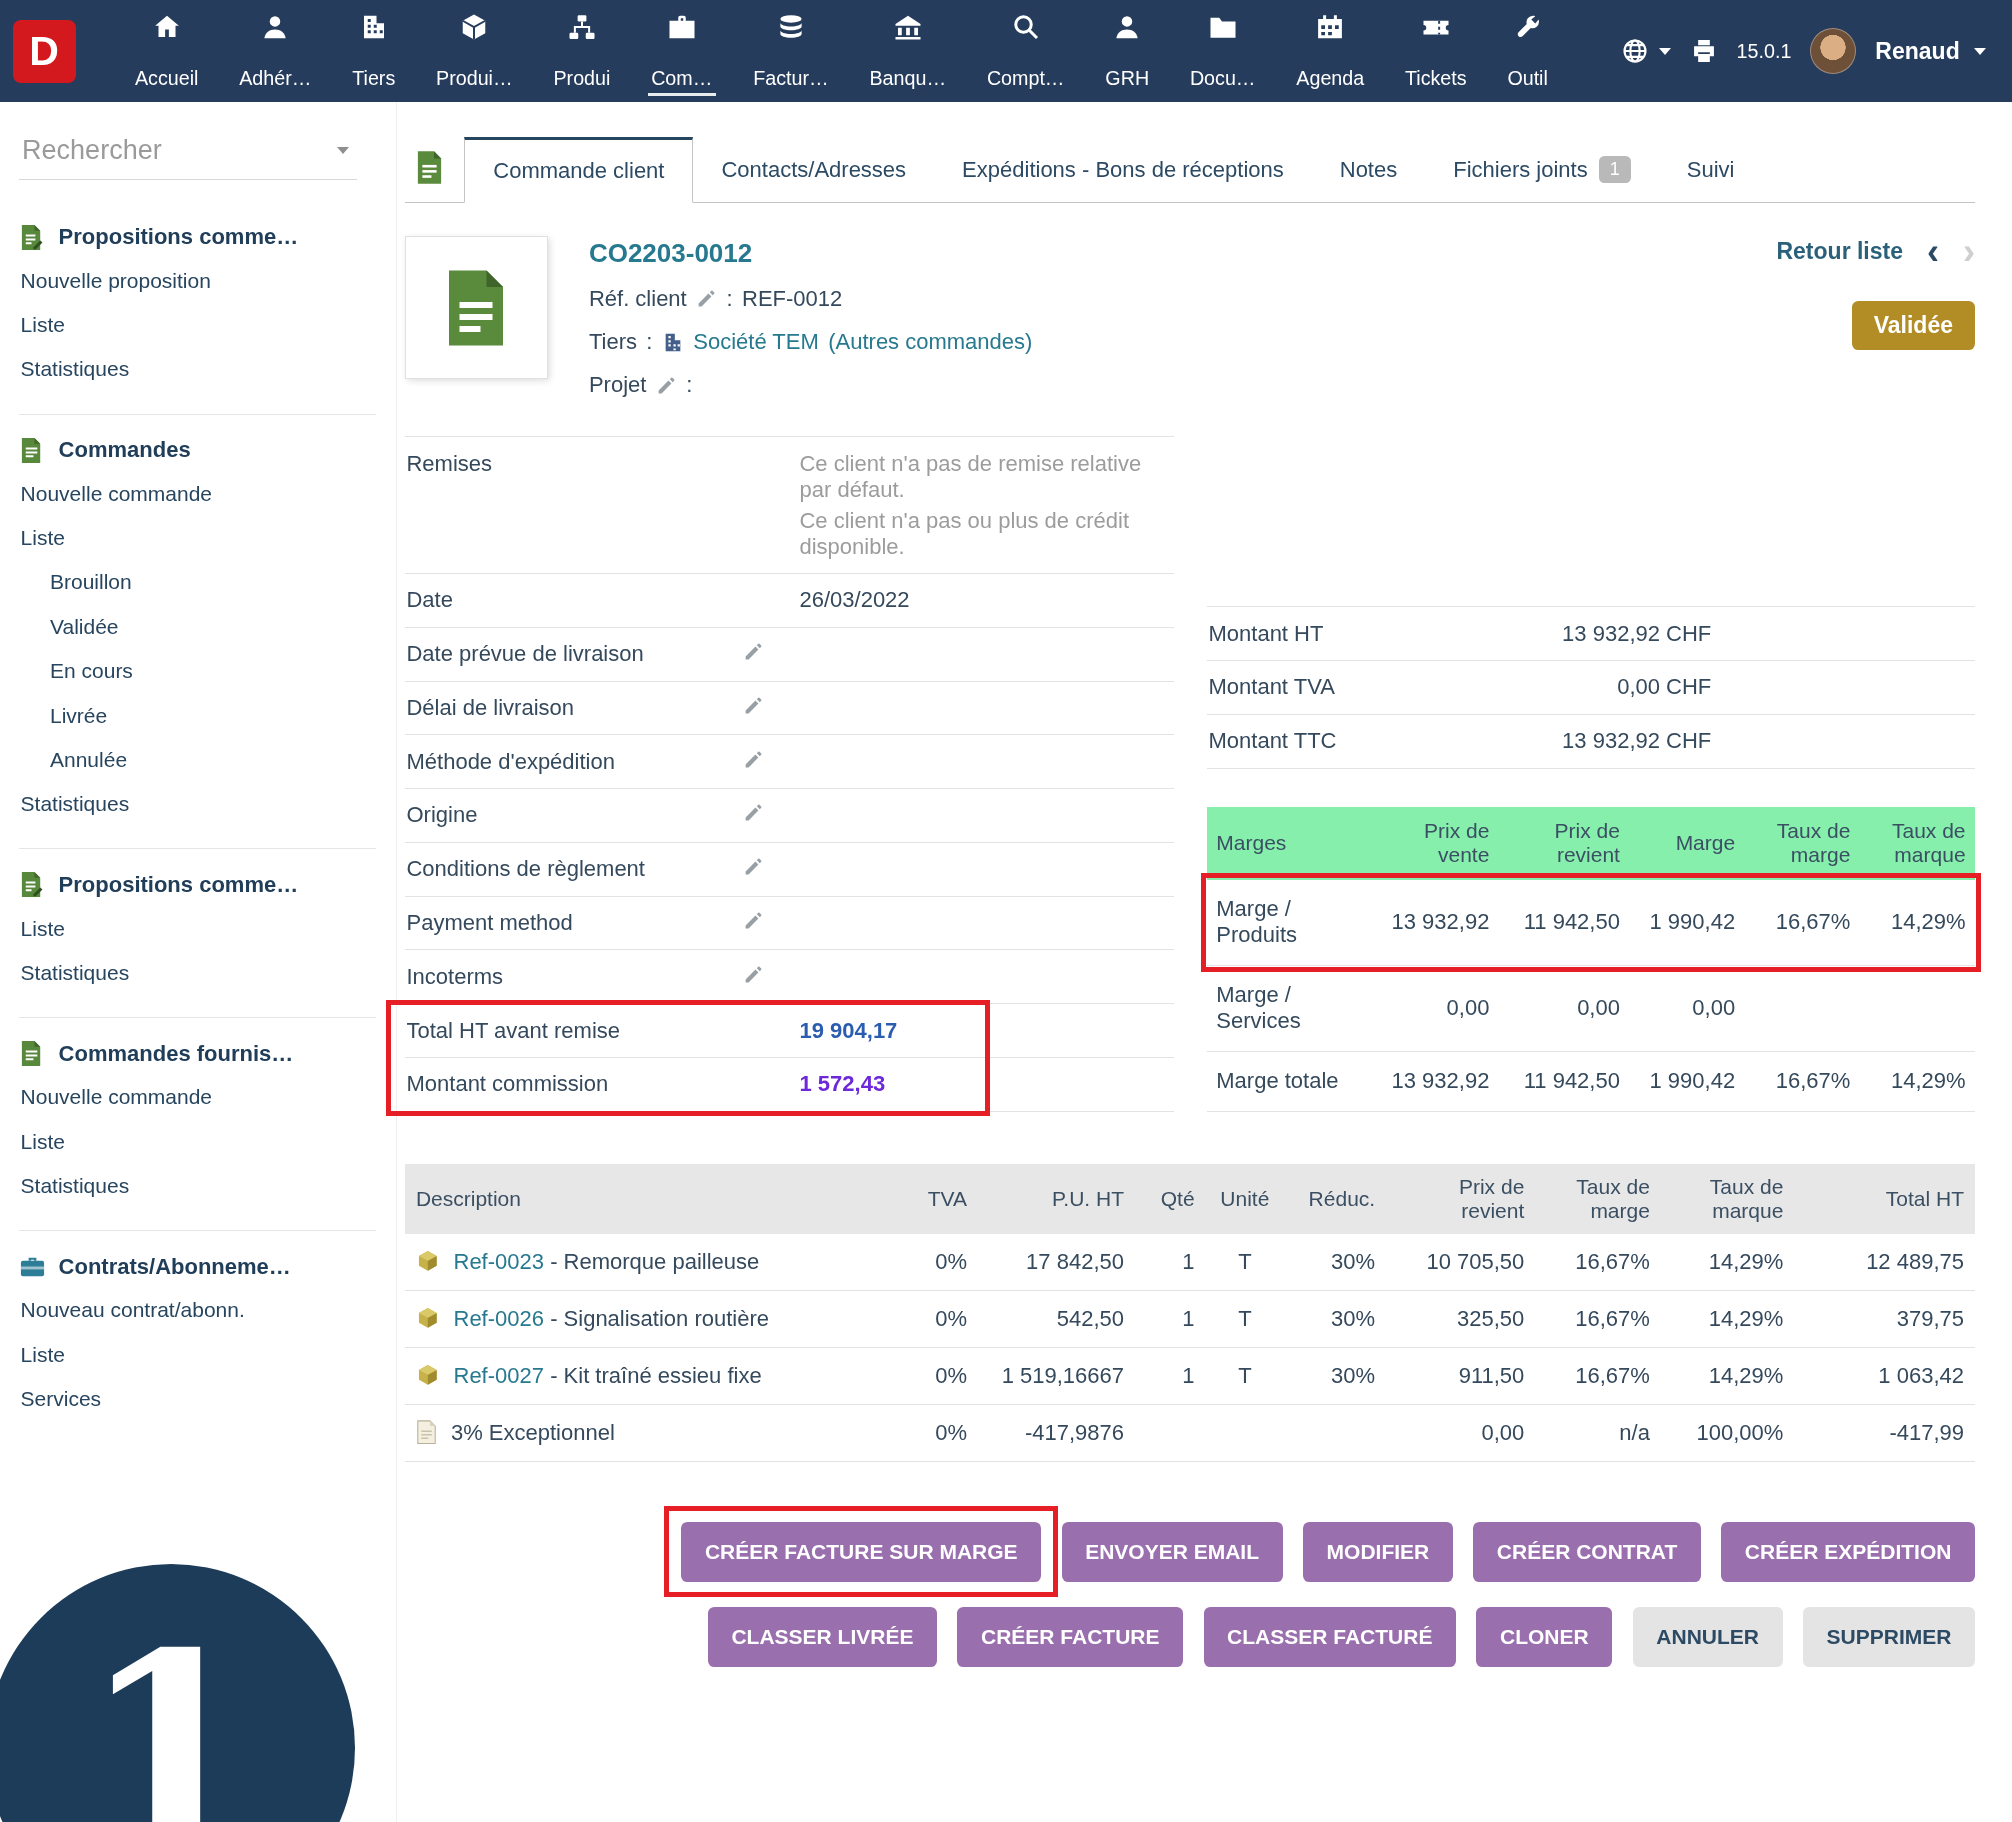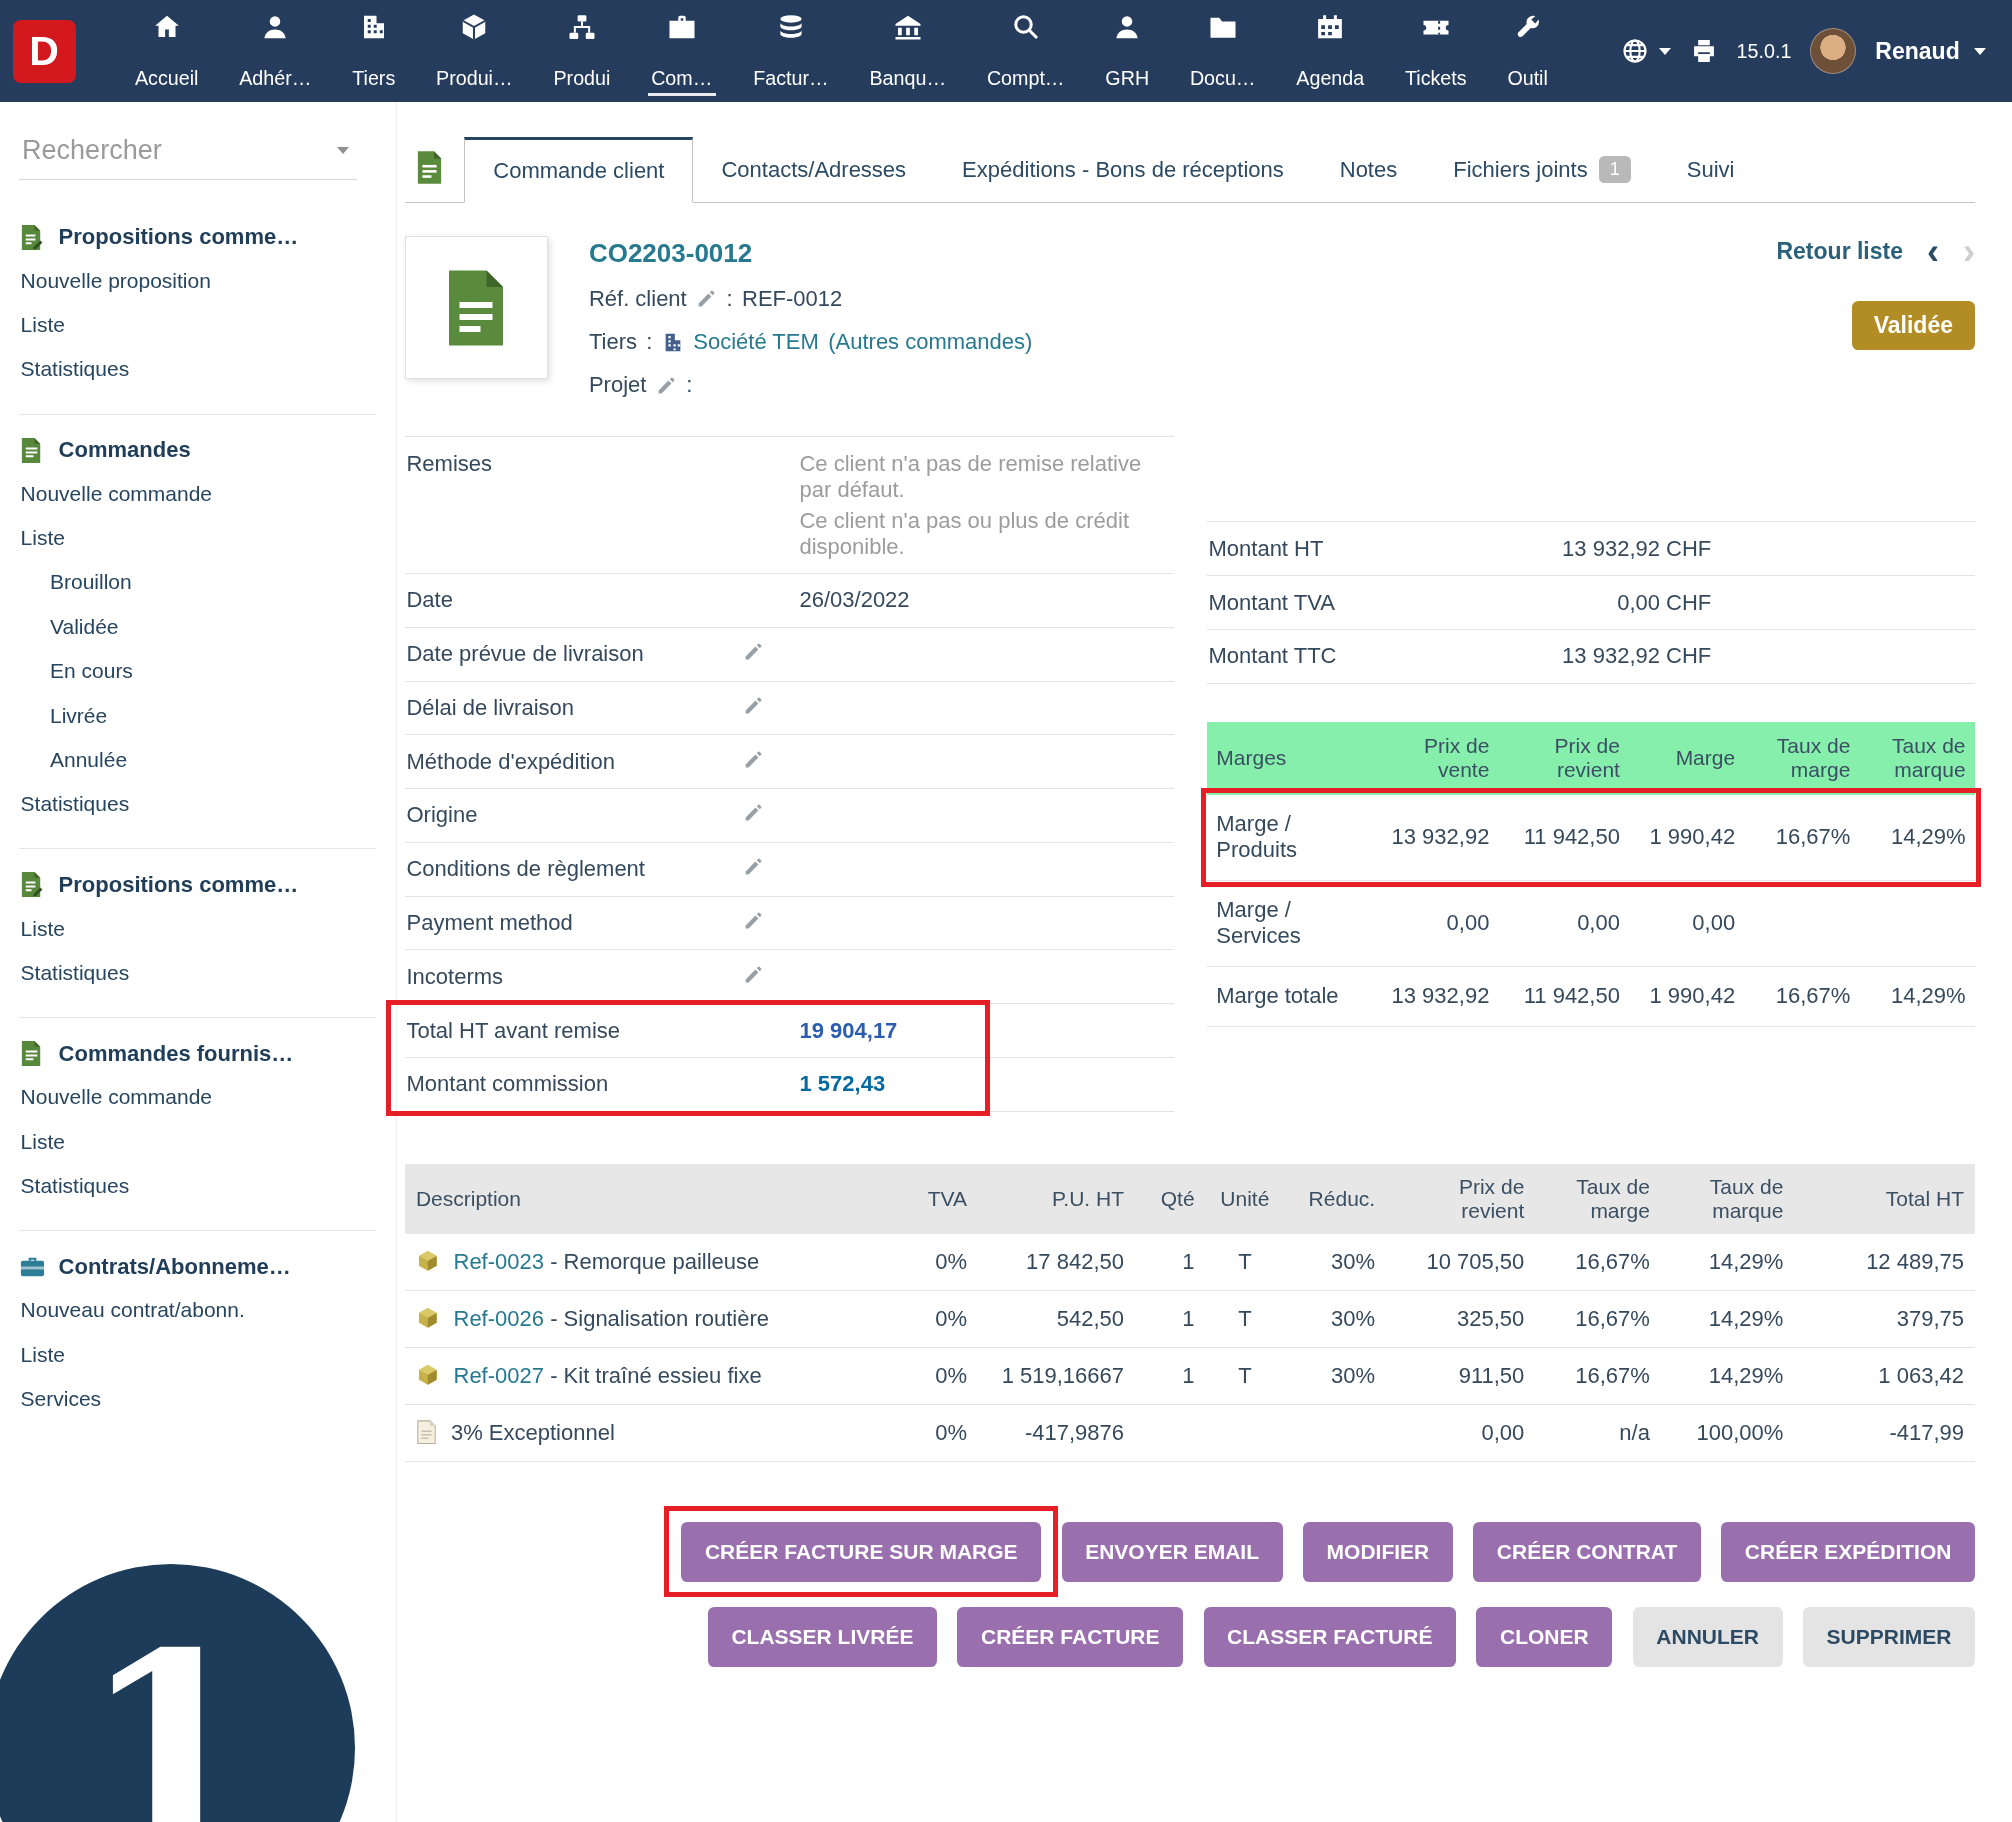--- a/index.html
+++ b/index.html
@@ -68,33 +68,33 @@
   .link { color:#26798f; cursor:pointer; }
   .order-right { margin-left:auto; display:flex; flex-direction:column; align-items:flex-end; }
   .nav-ref { display:flex; align-items:center; gap:24px; margin-top:1.6px; }
   .back-list { font-size:23px; font-weight:700; color:#2a607a; cursor:pointer; }
   .chev { font-size:36px; line-height:.8; font-weight:700; color:#2c4a63; cursor:pointer; }
   .chev.disabled { color:#cfcfcf; }
   .status-badge { margin-top:35px; background:#b28d25; color:#fff; font-size:23px; font-weight:700;
                   padding:11px 22px; border-radius:6.3px; }
 
   
-  .info-cols { display:flex; gap:33px; margin-top:38px; align-items:center; }
+  .info-cols { display:flex; gap:33px; margin-top:38px; align-items:flex-end; }
   .left-col { flex:0 0 769px; }
   .right-col { flex:1; min-width:0; }
   .kv-list { border-top:0.8px solid #e3e3e3; }
   .kv-row { display:flex; border-bottom:0.8px solid #e3e3e3; padding:13.4px 4.7px 13.4px 1.6px; font-size:22px; }
   .kv-row .k { flex:0 0 393px; display:flex; align-items:flex-start; justify-content:space-between;
                padding-right:35px; color:#35495c; }
   .kv-row .v { flex:1; }
   .pencil { width:21px; height:21px; flex:0 0 auto; cursor:pointer; }
   .muted { color:#9c9c9c; }
   .muted p + p { margin-top:4.7px; }
   .val-blue { color:#2a5db0; font-weight:700; }
-  .val-red { color:#0369a1; font-weight:700; }
+  .val-red { color:#6d28d9; font-weight:700; }
   .kv-row.tot .k { flex:0 0 346px; }
   .kv-row.tot .v { text-align:right; padding-right:259px; }
 
   .rel { position:relative; }
   .redbox { position:absolute; border:5.5px solid #e61e25; pointer-events:none; z-index:30; }
   .redbox.box-left { left:-19px; top:-4.7px; width:604px; height:calc(100% + 9.4px); }
 
   
   .mg { margin-top:38px; }
   .mg-head { display:flex; background:#86efac; align-items:center; }

